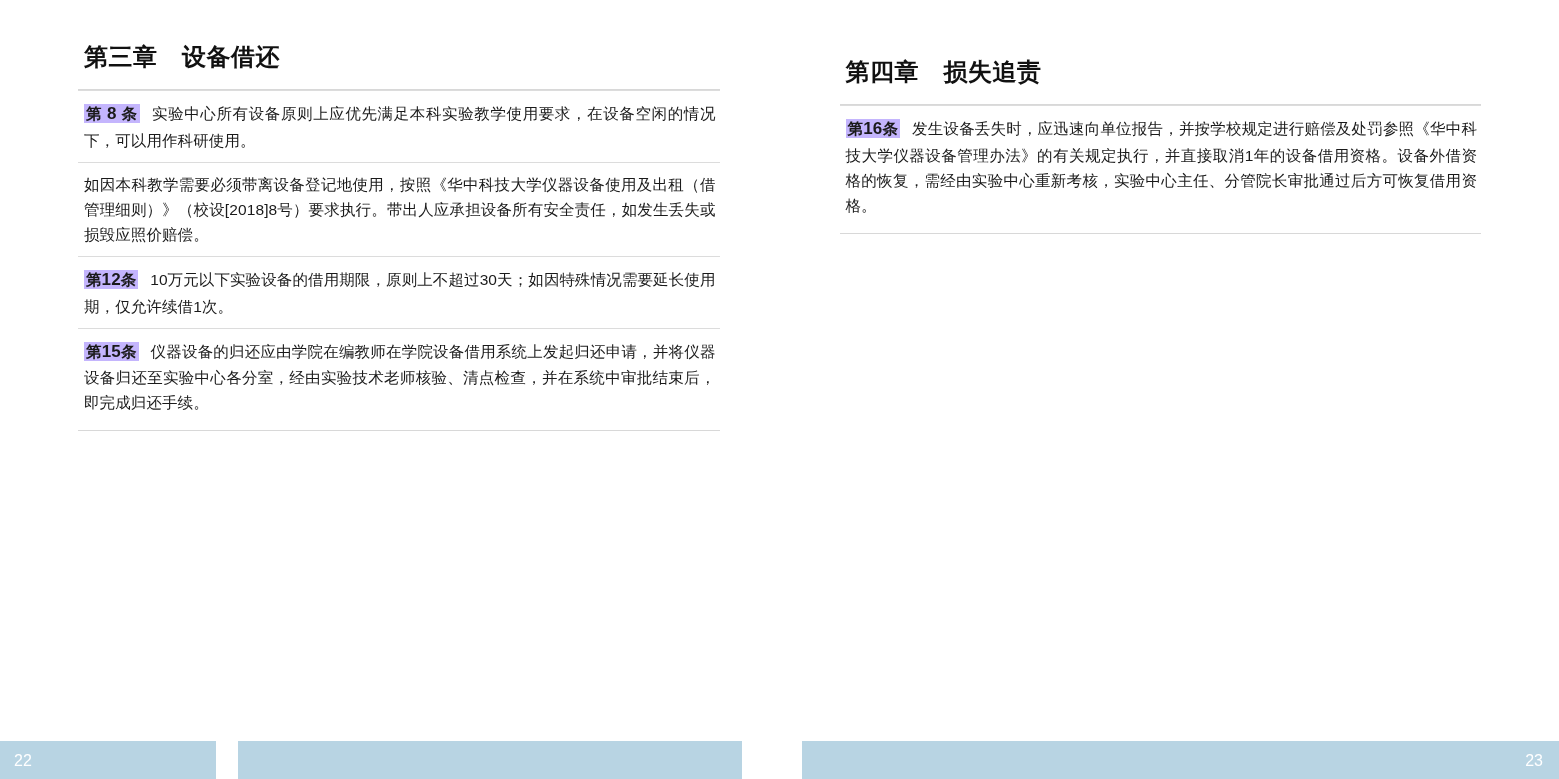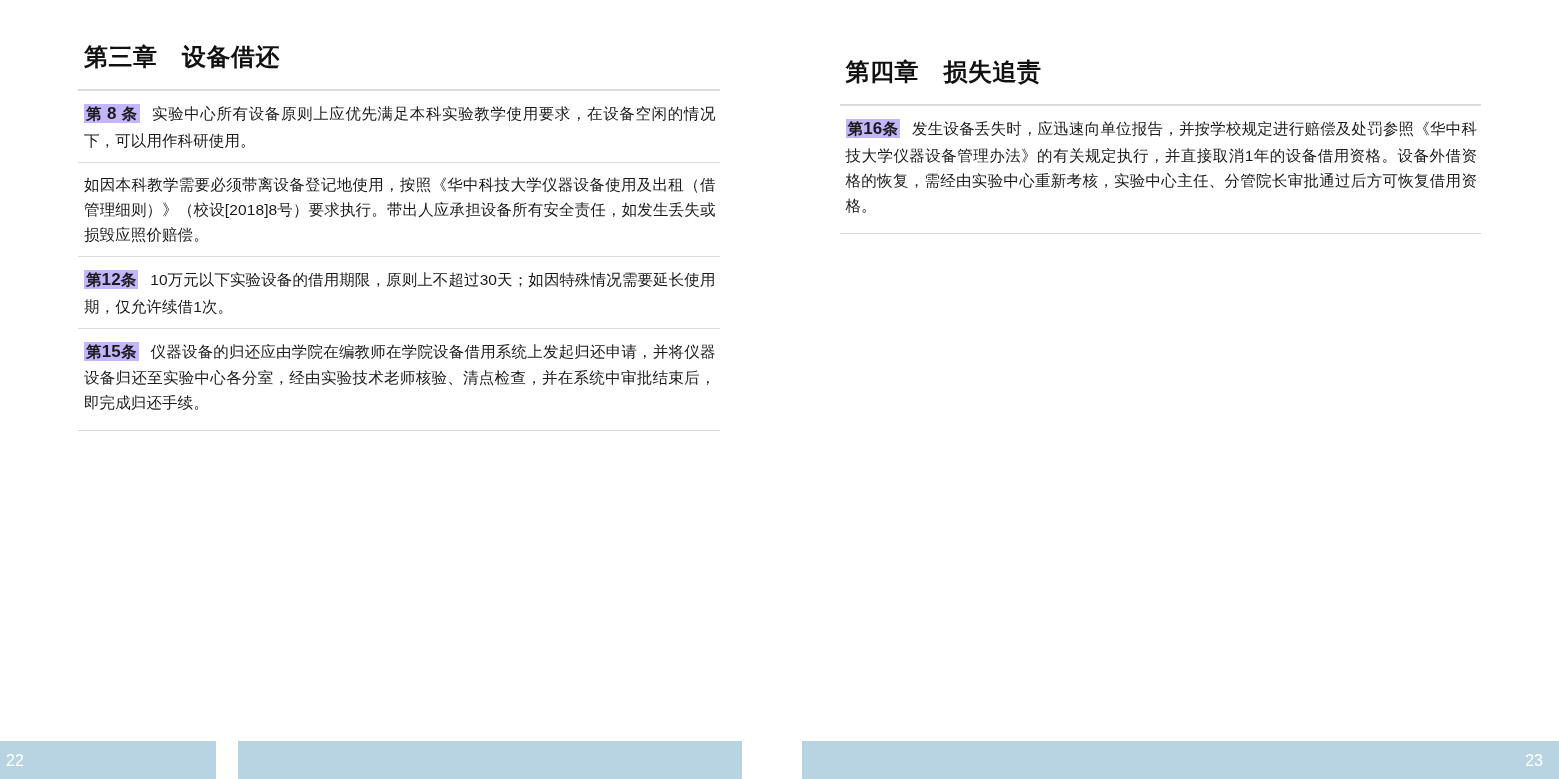--- a/index.html
+++ b/index.html
@@ -76,21 +76,21 @@
   .page-left .bar-b{left:238px;right:38px;}
   .page-right .bar-a{left:22px;right:216px;}
   .page-right .bar-b{right:0;width:216px;}
 
   .folio{
     position:absolute;
     bottom:9px;
     font-size:16px;
     color:#ffffff;
   }
-  .page-left .folio{left:6px;}
+  .page-left .folio{left:14px;}
   .page-right .folio{right:16px;}
 
   .tail-rules{
     margin-top:40px;
   }
 </style>
 </head>
 <body>
 
 <div class="spread">

